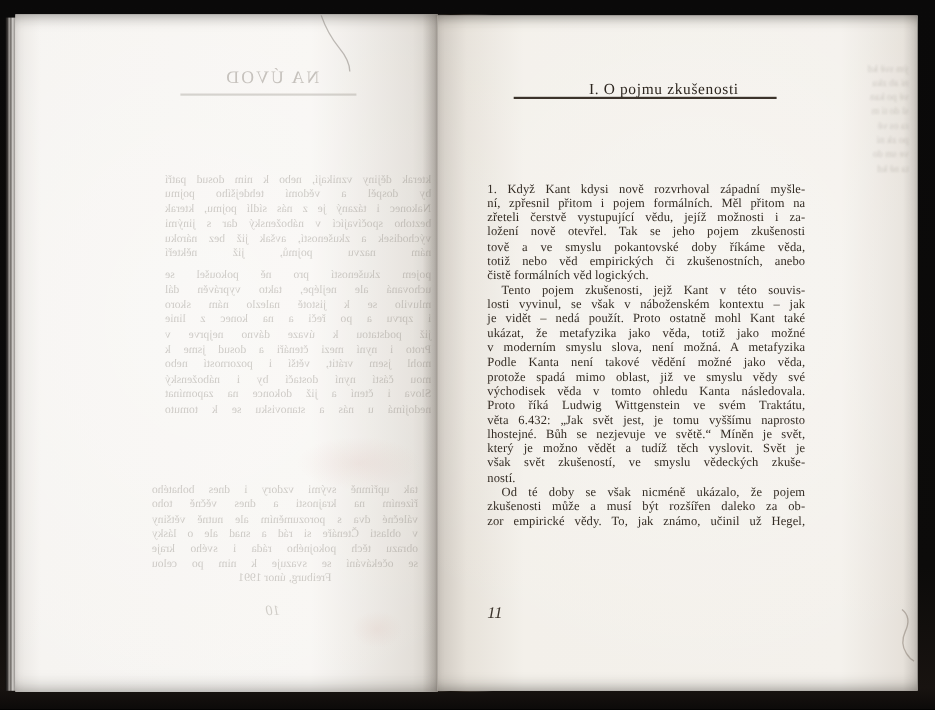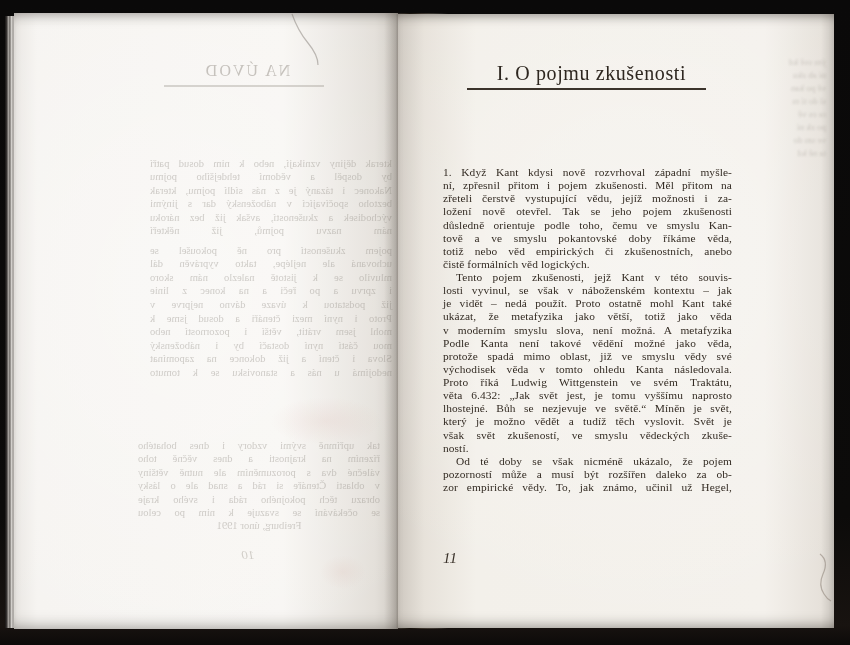--- a/index.html
+++ b/index.html
@@ -30,22 +30,22 @@
       rgba(200,191,178,0.12) 90%,
       rgba(220,212,200,0) 100%);}
   
   #right-page{position:absolute;left:398px;top:14px;width:436px;height:614px;
     background:
       radial-gradient(110% 85% at 55% 40%, rgba(255,255,255,0.30), rgba(255,255,255,0) 72%),
       linear-gradient(90deg,#cec8c0 0%,#e7e2da 6%,#f3f0ea 18%,#f4f1ec 84%,#e6e1da 97%,#c6c1ba 100%),
       #f2efe9;
     box-shadow:inset 0 10px 12px -9px rgba(40,35,30,0.55), inset 0 -12px 14px -11px rgba(40,35,30,0.5);}
   
-  #chapter-heading{position:absolute;left:45px;top:44px;width:289px;margin:4px;
-    font-size:20px;font-weight:normal;letter-spacing:0.6px;text-align:center;color:#2e2720;}
+  #chapter-heading{position:absolute;left:45px;top:44px;width:289px;margin:16px;
+    font-size:14px;font-weight:normal;letter-spacing:0.6px;text-align:center;color:#2e2720;}
   #heading-rule{position:absolute;left:69px;top:74px;width:239px;height:2px;background:#3b332b;}
   
   #body-text{position:absolute;left:45px;top:152px;width:289px;
     font-size:11.4px;line-height:13.12px;color:#332b23;letter-spacing:0.1px;}
   .bline{text-align:justify;text-align-last:justify;}
   .bline.end{text-align-last:left;}
   .bline.ind{text-indent:13px;}
   #page-number{position:absolute;left:45px;top:536px;width:289px;
     font-style:italic;font-size:15px;color:#3a322a;}
   
@@ -138,43 +138,42 @@
         <div class="gline">vě po kan</div>
         <div class="gline">sl do tí m</div>
         <div class="gline">ra os vě</div>
         <div class="gline">po zk ní</div>
         <div class="gline">ve sm do</div>
         <div class="gline">ta ně kd</div>
       </div>
 
     <div id="body-text">
         <div class="bline">1. Když Kant kdysi nově rozvrhoval západní myšle-</div>
-        <div class="bline">ní, zpřesnil přitom i pojem zkušenosti. Měl přitom na</div>
+        <div class="bline">ní, zpřesnil přitom i pojem formálních. Měl přitom na</div>
         <div class="bline">zřeteli čerstvě vystupující vědu, jejíž možnosti i za-</div>
         <div class="bline">ložení nově otevřel. Tak se jeho pojem zkušenosti</div>
-        <div class="bline">důsledně orientuje podle toho, čemu ve smyslu Kan-</div>
         <div class="bline">tově a ve smyslu pokantovské doby říkáme věda,</div>
         <div class="bline">totiž nebo věd empirických či zkušenostních, anebo</div>
         <div class="bline end">čistě formálních věd logických.</div>
         <div class="bline ind">Tento pojem zkušenosti, jejž Kant v této souvis-</div>
         <div class="bline">losti vyvinul, se však v náboženském kontextu – jak</div>
         <div class="bline">je vidět – nedá použít. Proto ostatně mohl Kant také</div>
-        <div class="bline">ukázat, že metafyzika jako větší, totiž jako věda</div>
+        <div class="bline">ukázat, že metafyzika jako věda, totiž jako možné</div>
         <div class="bline">v moderním smyslu slova, není možná. A metafyzika</div>
         <div class="bline">Podle Kanta není takové vědění možné jako věda,</div>
         <div class="bline">protože spadá mimo oblast, již ve smyslu vědy své</div>
         <div class="bline">východisek věda v tomto ohledu Kanta následovala.</div>
         <div class="bline">Proto říká Ludwig Wittgenstein ve svém Traktátu,</div>
         <div class="bline">věta 6.432: „Jak svět jest, je tomu vyššímu naprosto</div>
         <div class="bline">lhostejné. Bůh se nezjevuje ve světě.“ Míněn je svět,</div>
         <div class="bline">který je možno vědět a tudíž těch vyslovit. Svět je</div>
         <div class="bline">však svět zkušeností, ve smyslu vědeckých zkuše-</div>
         <div class="bline end">ností.</div>
         <div class="bline ind">Od té doby se však nicméně ukázalo, že pojem</div>
-        <div class="bline">pozorností může a musí být rozšířen daleko za ob-</div>
+        <div class="bline">zkušenosti může a musí být rozšířen daleko za ob-</div>
         <div class="bline">zor empirické vědy. To, jak známo, učinil už Hegel,</div>
       </div>
 
     <div id="page-number">11</div>
 
     <svg class="curl" style="left:404px;top:536px" width="30" height="62" viewBox="0 0 30 62">
       <path d="M18,4 q9,7 3,20 q-5,11 1,20 q3,5 7,7" fill="none" stroke="rgba(138,128,116,0.55)" stroke-width="1.2"></path>
     </svg>
   </div>
 

